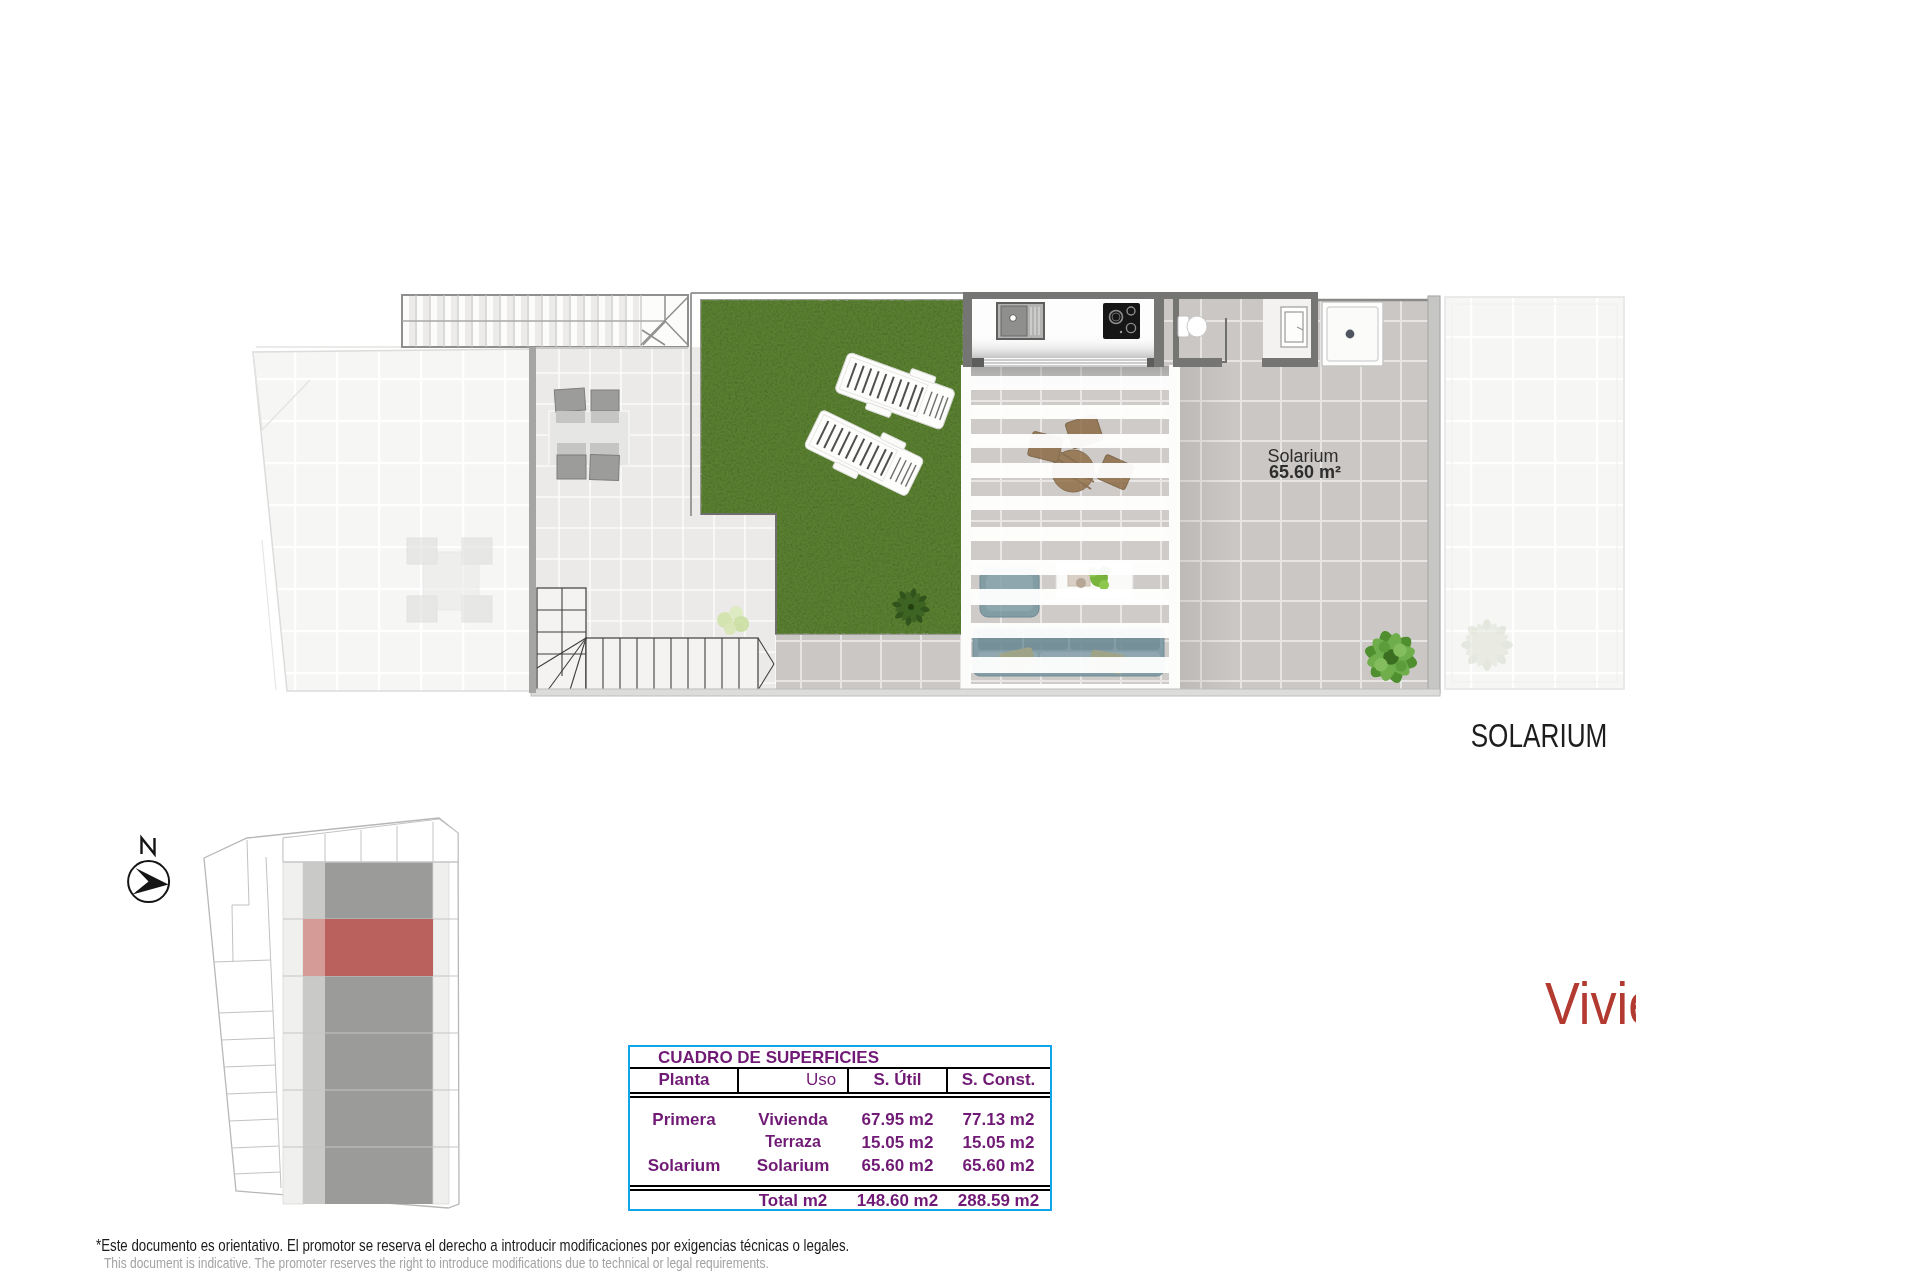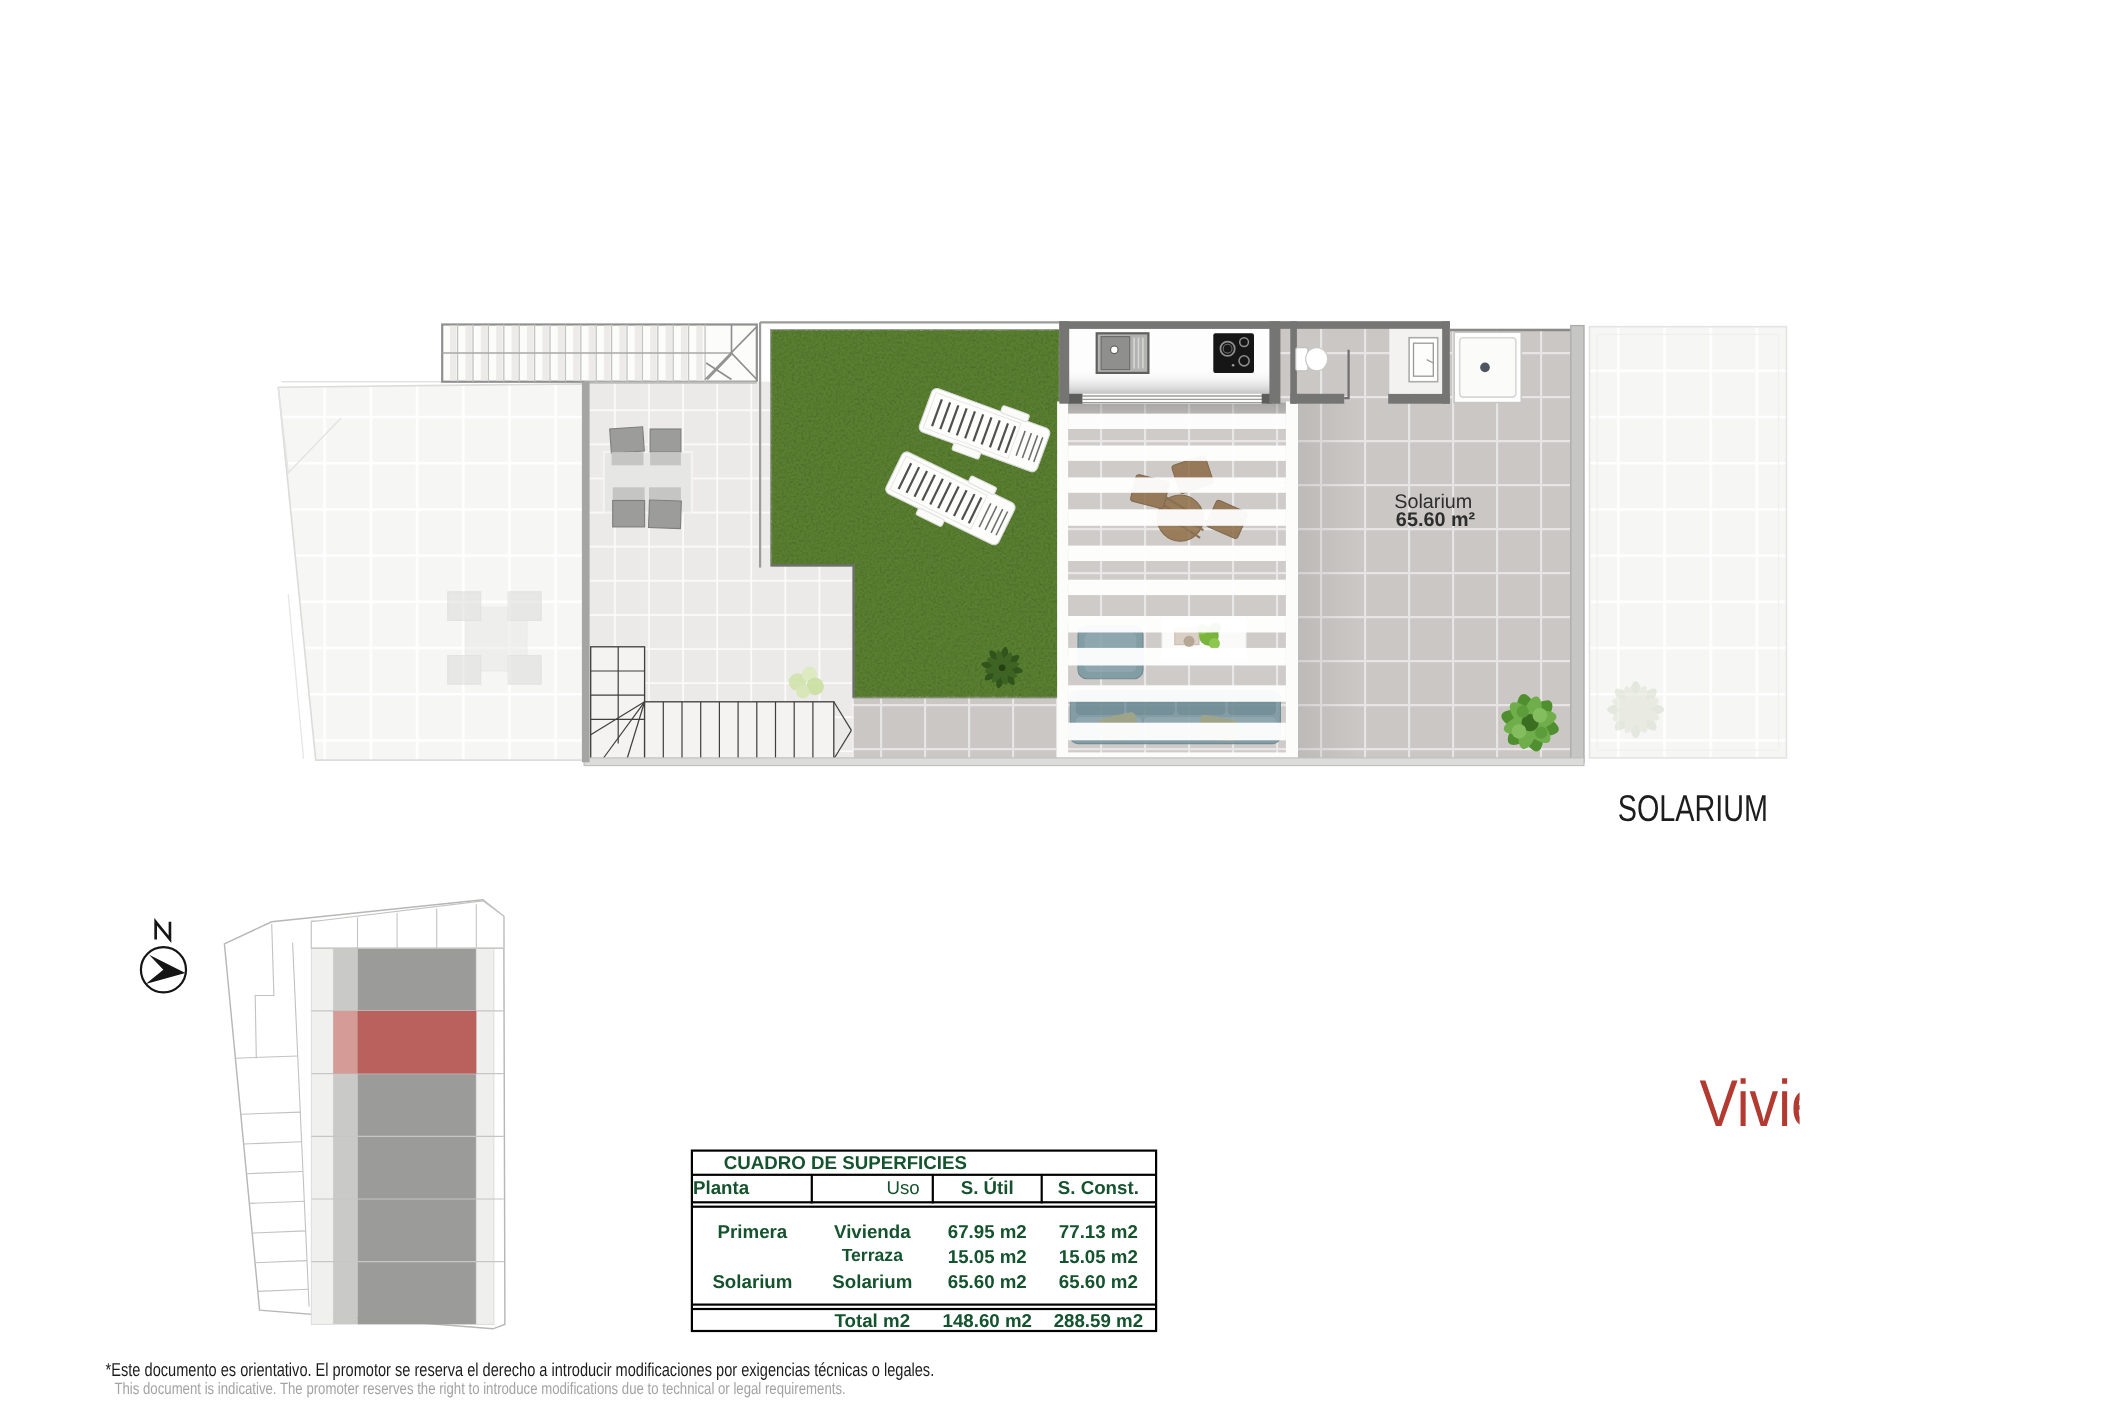--- a/index.html
+++ b/index.html
@@ -483,26 +483,26 @@
   <circle cx="148.6" cy="881.6" r="20.5" fill="#ffffff" stroke="#151515" stroke-width="2"></circle>
   <polygon points="135.5,868 168.5,884.5 132.5,894.5 148.5,881.5" fill="#151515"></polygon>
   <path d="M141.5,854 L141.5,838 L154.5,854 L154.5,838" fill="none" stroke="#151515" stroke-width="2.4"></path>
 </g>
 </svg>
 
 <div class="abs" style="left:1369px;top:716px;width:340px;text-align:center;font-size:34px;letter-spacing:0px;color:#1d1d1d;transform:scaleX(0.77);transform-origin:center top;">SOLARIUM</div>
 
 <div class="abs" style="left:1545px;top:969px;width:290px;font-size:60px;color:#b23a30;white-space:nowrap;transform:scaleX(0.87);transform-origin:left top;">Vivienda 08</div>
 
-<div class="abs" style="left:628px;top:1045px;width:424px;height:166px;border:2px solid #000000;box-sizing:border-box;color:#14532d;">
+<div class="abs" style="left:628px;top:1045px;width:424px;height:166px;border:2px solid #0ea5e9;box-sizing:border-box;color:#701a75;">
 
   <div class="abs" style="left:28px;top:1px;font-size:17px;font-weight:bold;">CUADRO DE SUPERFICIES</div>
   <div class="abs" style="left:0;top:20px;width:420px;height:2px;background:#000;"></div>
 
-  <div class="abs" style="left:0;top:23px;width:108px;text-align:left;font-size:17px;font-weight:bold;">Planta</div>
+  <div class="abs" style="left:0;top:23px;width:108px;text-align:center;font-size:17px;font-weight:bold;">Planta</div>
   <div class="abs" style="left:108px;top:23px;width:110px;text-align:center;font-size:17px;font-weight:normal;padding-left:28px;">Uso</div>
   <div class="abs" style="left:218px;top:23px;width:99px;text-align:center;font-size:17px;font-weight:bold;">S. Útil</div>
   <div class="abs" style="left:317px;top:23px;width:103px;text-align:center;font-size:17px;font-weight:bold;">S. Const.</div>
   <div class="abs" style="left:107px;top:21px;width:2px;height:26px;background:#000;"></div>
   <div class="abs" style="left:217px;top:21px;width:2px;height:26px;background:#000;"></div>
   <div class="abs" style="left:316px;top:21px;width:2px;height:26px;background:#000;"></div>
   <div class="abs" style="left:0;top:45px;width:420px;height:2px;background:#000;"></div>
   <div class="abs" style="left:0;top:49px;width:420px;height:1.5px;background:#000;"></div>
 
   <div class="abs" style="left:0;top:63px;width:108px;text-align:center;font-size:17px;font-weight:bold;">Primera</div>

